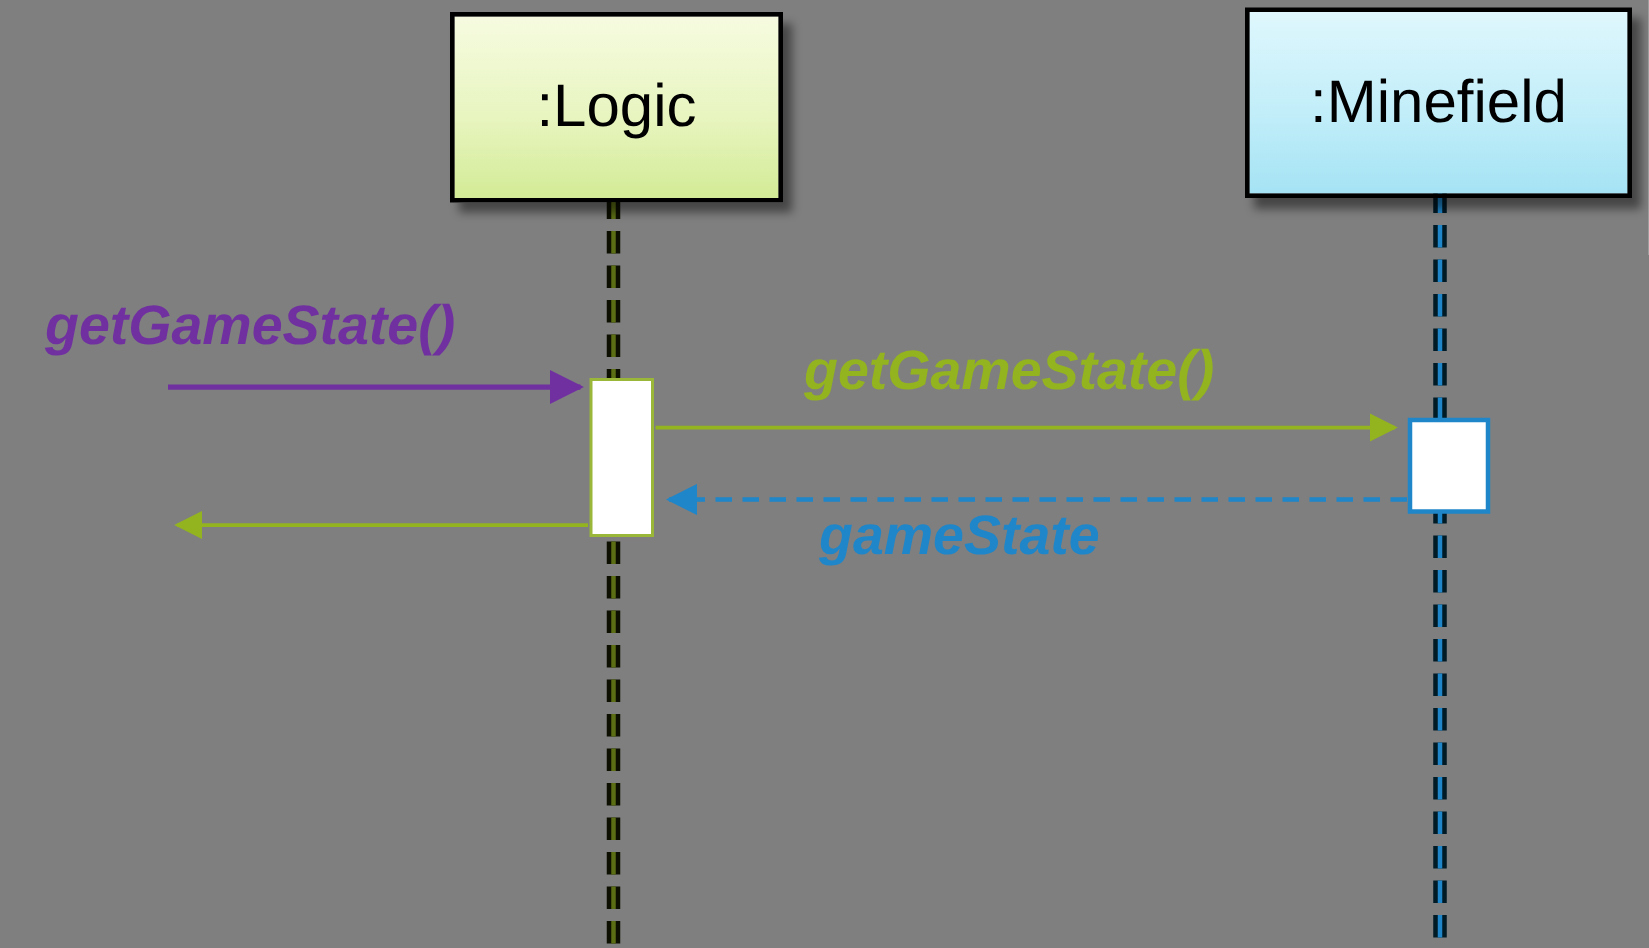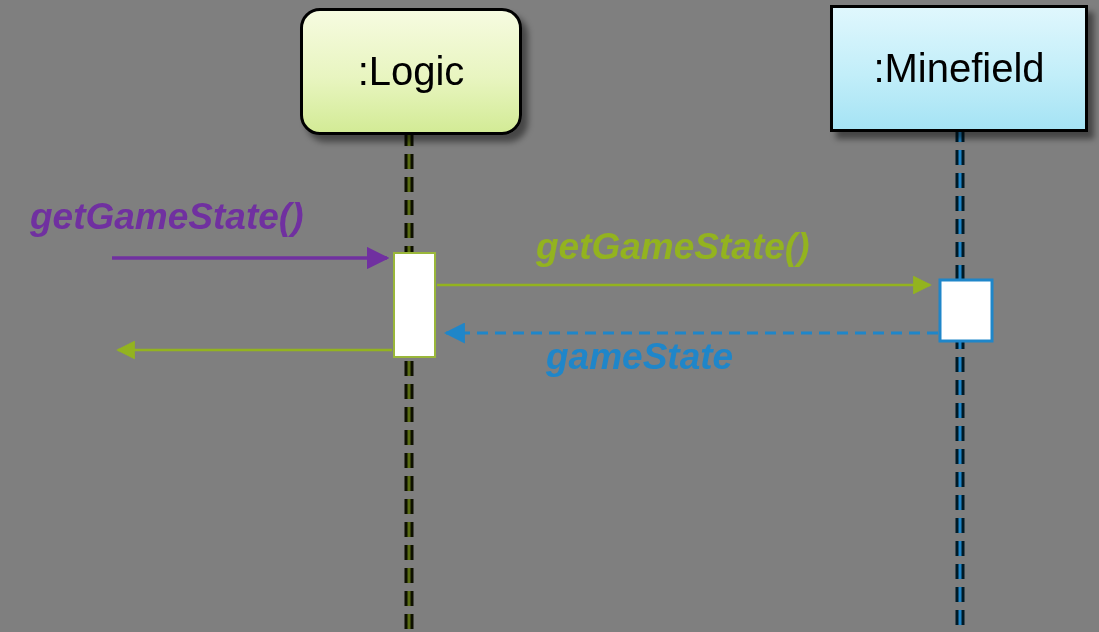--- a/index.html
+++ b/index.html
@@ -28,21 +28,20 @@
     border: 3px solid #000;
     box-shadow: 6px 7px 6px rgba(0,0,0,0.45);
     font-size: 40px;
     color: #000;
     z-index: 3;
   }
   .obj.logic {
     left: 300px; top: 8px;
     width: 216px; height: 121px;
     background: linear-gradient(to bottom, #f6fbe0 0%, #e8f5c0 55%, #d3eb96 100%);
-    border-radius: 20px;
   }
   .obj.minefield {
     left: 830px; top: 5px;
     width: 252px; height: 121px;
     background: linear-gradient(to bottom, #dff7fd 0%, #c2eef9 55%, #a5e3f4 100%);
     text-align: center;
   }
 
   
   .msg {

